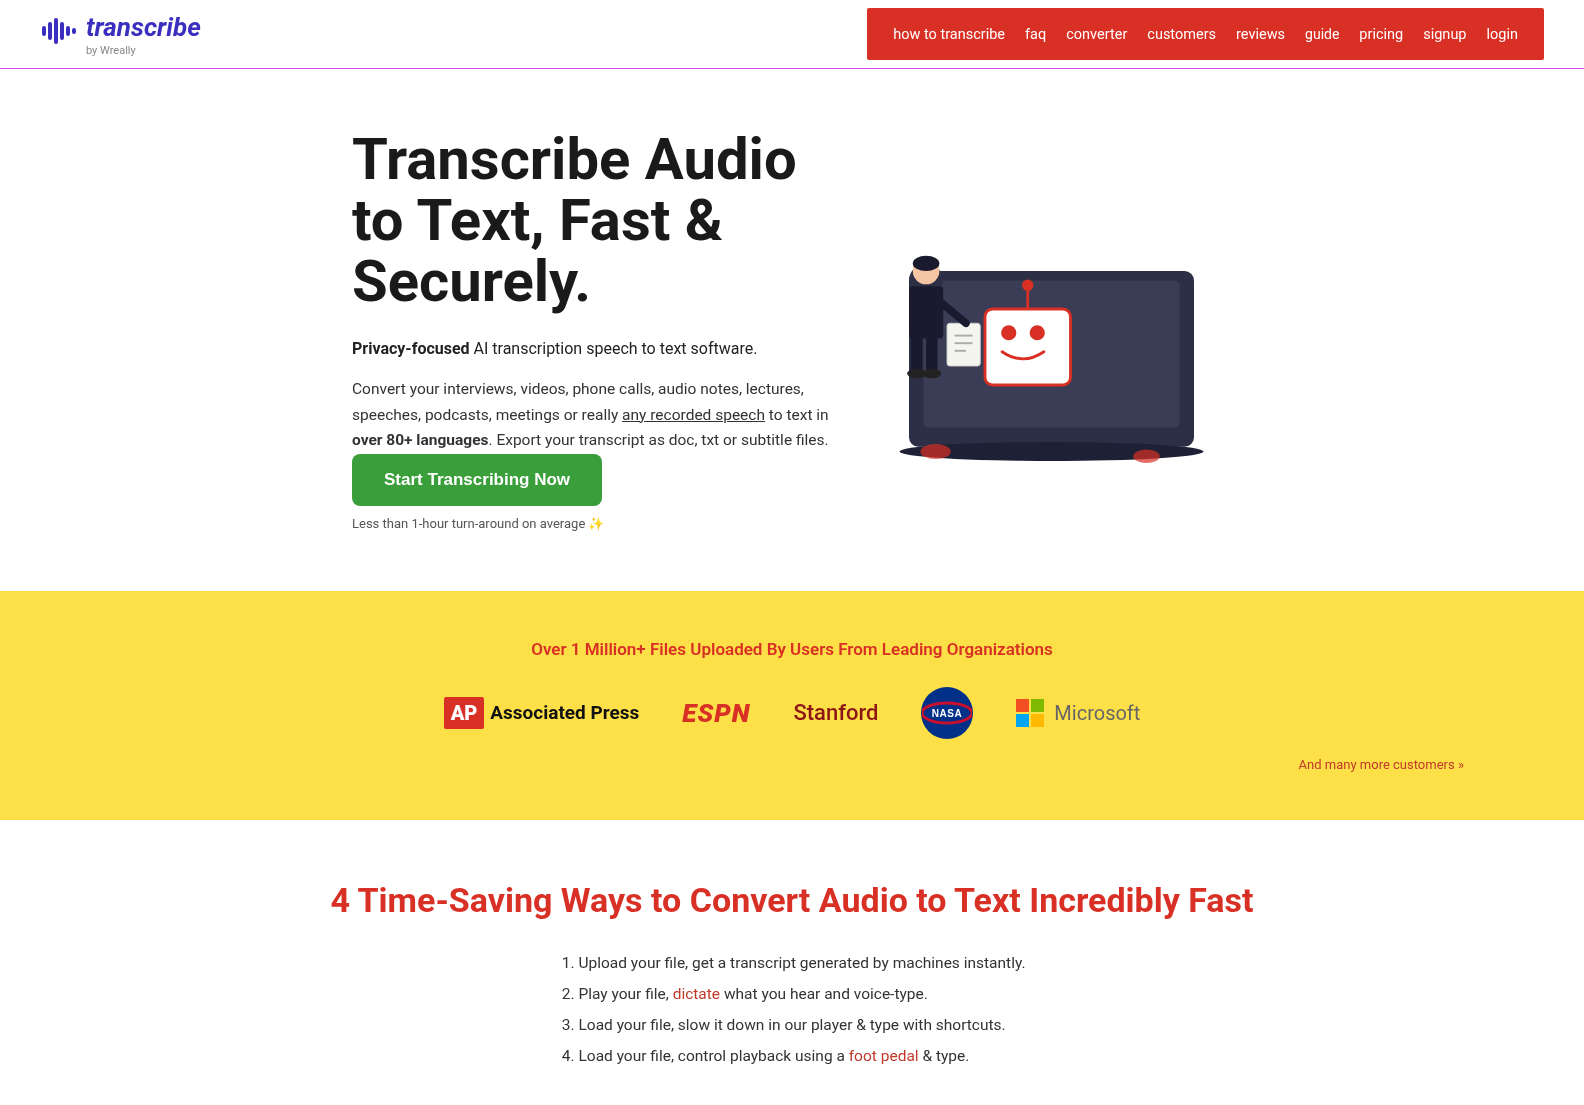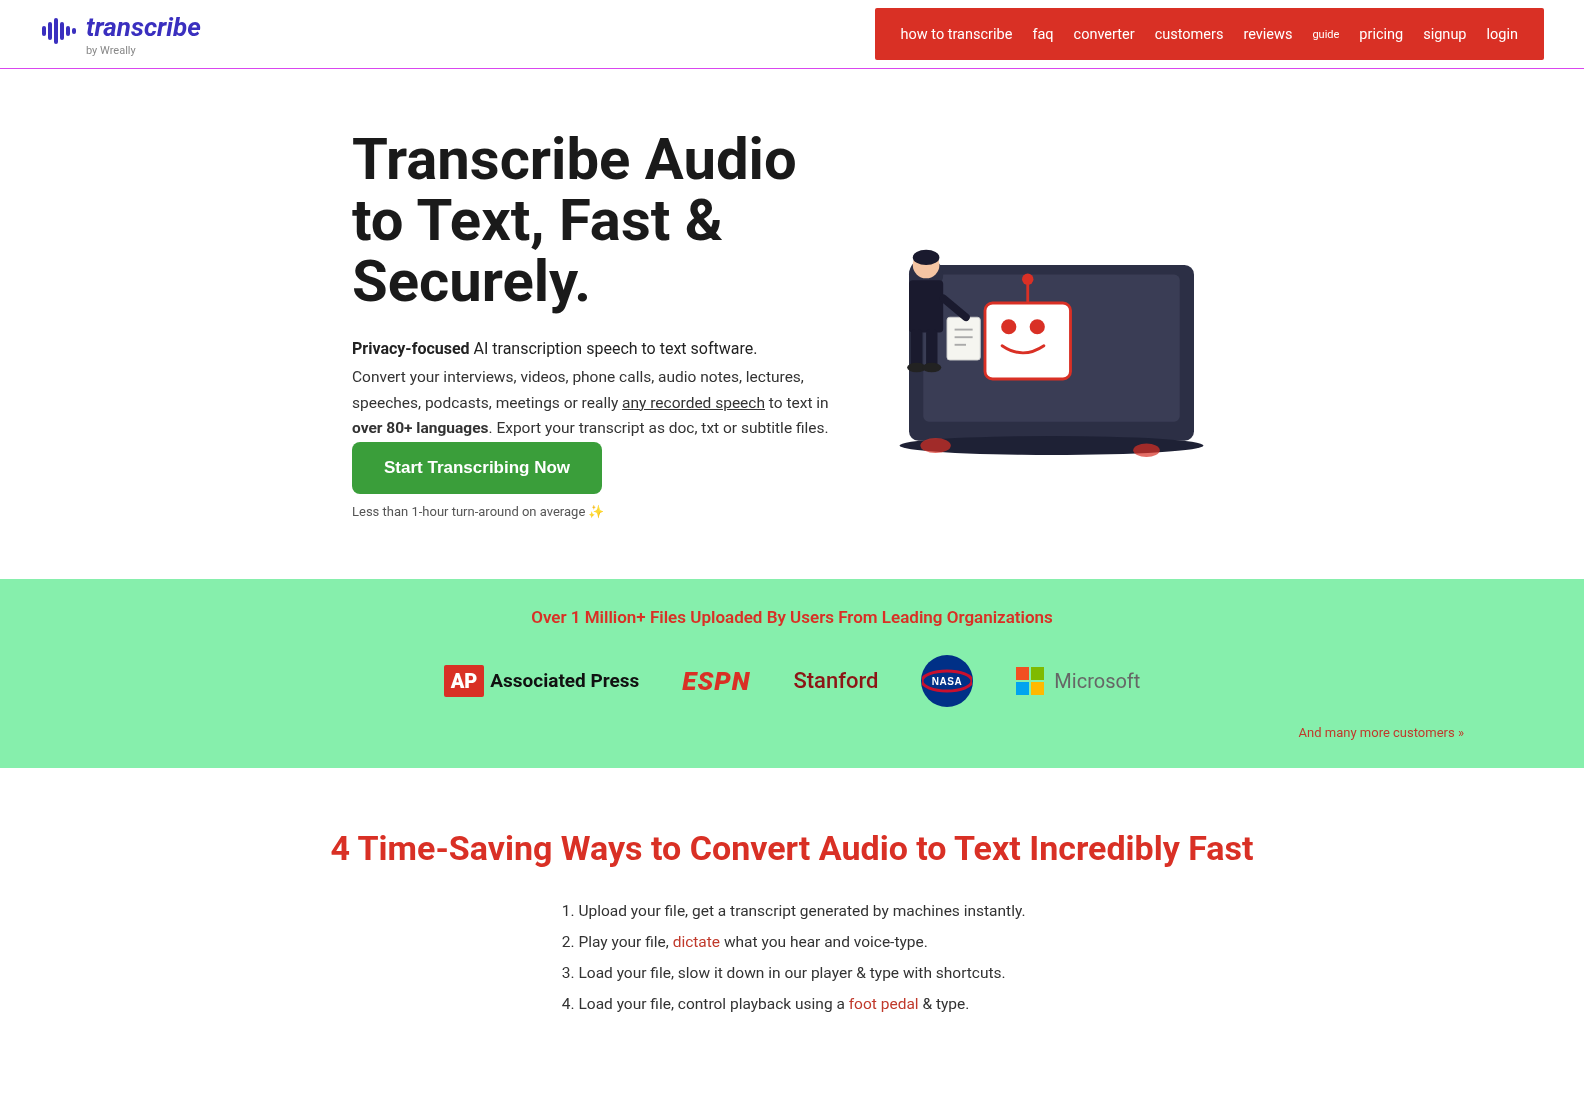--- a/index.html
+++ b/index.html
@@ -56,21 +56,21 @@
     }
     .hero-title {
       font-size: 58px;
       font-weight: 700;
       line-height: 1.05;
       color: #1a1a1a;
       margin-bottom: 24px;
     }
     .hero-subtitle {
       font-size: 16px;
-      margin-bottom: 4px;
+      margin-bottom: 16px;
       line-height: 1.6;
     }
     .hero-subtitle strong {
       font-weight: 700;
     }
     .hero-desc {
       font-size: 15.5px;
       color: #333;
       line-height: 1.65;
     }
@@ -100,22 +100,22 @@
     }
 
     
     .hero-illustration {
       width: 380px;
       flex-shrink: 0;
     }
 
     
     .social-proof {
-      background: #86efac;
-      padding: 28px 40px;
+      background: #fde047;
+      padding: 48px 40px;
       text-align: center;
     }
     .social-proof-title {
       color: #d93025;
       font-size: 17px;
       font-weight: 600;
       margin-bottom: 28px;
     }
     .logos-row {
       display: flex;
@@ -255,21 +255,21 @@
       <div class="logo-by">by Wreally</div>
     </div>
   </div>
 
   <nav style="margin-left:auto; background:#d93025; padding: 0 16px; border-radius:2px; display:flex; align-items:center; height:52px;">
     <a href="#" style="color:#fff;text-decoration:none;font-size:14.5px;margin:0 10px;">how to transcribe</a>
     <a href="#" style="color:#fff;text-decoration:none;font-size:14.5px;margin:0 10px;">faq</a>
     <a href="#" style="color:#fff;text-decoration:none;font-size:14.5px;margin:0 10px;">converter</a>
     <a href="#" style="color:#fff;text-decoration:none;font-size:14.5px;margin:0 10px;">customers</a>
     <a href="#" style="color:#fff;text-decoration:none;font-size:14.5px;margin:0 10px;">reviews</a>
-    <a href="#" style="color:#fff;text-decoration:none;font-size:11px;margin:0 10px;">guide</a>
+    <a href="#" style="color:#fff;text-decoration:none;font-size:14px;margin:0 10px;">guide</a>
     <a href="#" style="color:#fff;text-decoration:none;font-size:14.5px;margin:0 10px;">pricing</a>
     <a href="#" style="color:#fff;text-decoration:none;font-size:14.5px;margin:0 10px;">signup</a>
     <a href="#" style="color:#fff;text-decoration:none;font-size:14.5px;margin:0 10px;">login</a>
   </nav>
 </header>
 
 <section class="hero">
   <div class="hero-left">
     <h1 class="hero-title">Transcribe Audio to Text, Fast &amp; Securely.</h1>
 

